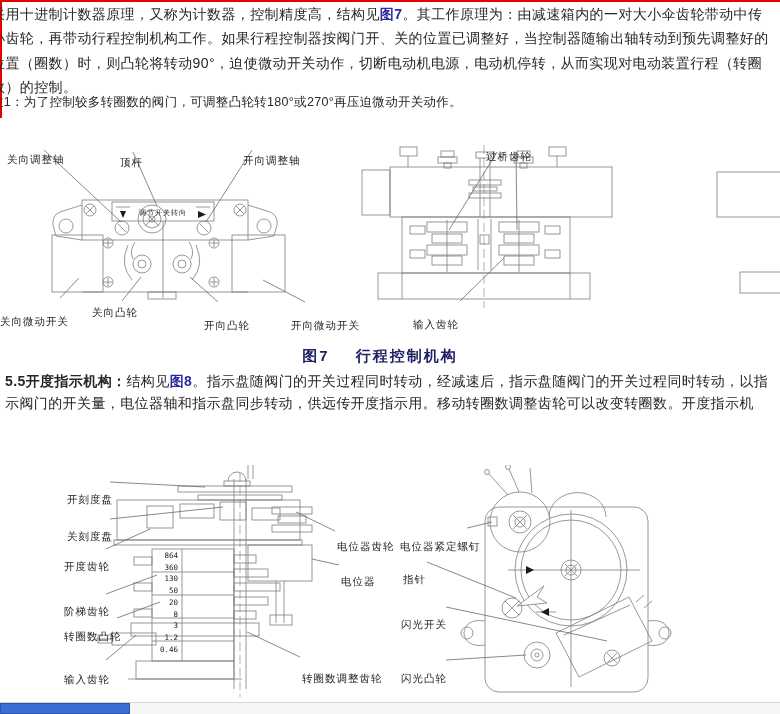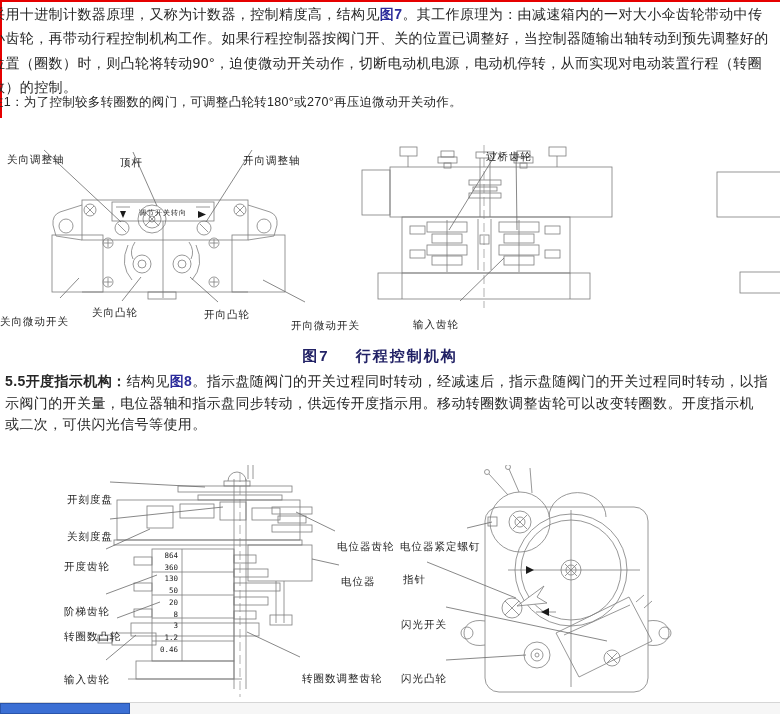--- a/index.html
+++ b/index.html
@@ -170,33 +170,32 @@
       <line x1="460" y1="181" x2="504" y2="138"></line>
     </g>
     <text class="platetxt" x="163" y="95" text-anchor="middle">调节开关转向</text>
   </svg>
 
   <div class="dlbl" style="left:7px;top:137px">关向调整轴</div>
   <div class="dlbl" style="left:120px;top:140px">顶杆</div>
   <div class="dlbl" style="left:243px;top:138px">开向调整轴</div>
   <div class="dlbl" style="left:0px;top:299px">关向微动开关</div>
   <div class="dlbl" style="left:92px;top:290px">关向凸轮</div>
-  <div class="dlbl" style="left:204px;top:292px">开向凸轮</div>
+  <div class="dlbl" style="left:204px;top:303px">开向凸轮</div>
   <div class="dlbl" style="left:291px;top:303px">开向微动开关</div>
   <div class="dlbl" style="left:486px;top:134px">过桥齿轮</div>
   <div class="dlbl" style="left:413px;top:302px">输入齿轮</div>
 
   <div class="caption">
     <span>图7</span><span class="gap"></span><span>行程控制机构</span>
   </div>
 
   <div class="bodytext" style="left:5px;top:371px;line-height:21.7px;">
     <div style="height:21.7px"><span class="boldseg">5.5开度指示机构：</span><span>结构见</span><span class="figref">图8</span><span>。指示盘随阀门的开关过程同时转动，经减速后，指示盘随阀门的开关过程同时转动，以指</span></div>
     <div style="height:21.7px">示阀门的开关量，电位器轴和指示盘同步转动，供远传开度指示用。移动转圈数调整齿轮可以改变转圈数。开度指示机</div>
-    <div style="height:21.7px">或二次，可供闪光信号等使用。</div>
   </div>
 
   <svg width="780" height="240" viewBox="0 0 780 240" style="top:465px">
     <g class="draw">
 
       <line x1="248" y1="0" x2="248" y2="14"></line>
         <line x1="253" y1="0" x2="253" y2="14"></line>
       <path d="M228,16 a9,9 0 0 1 18,0"></path>
         <rect x="224" y="16" width="26" height="5"></rect>
 

